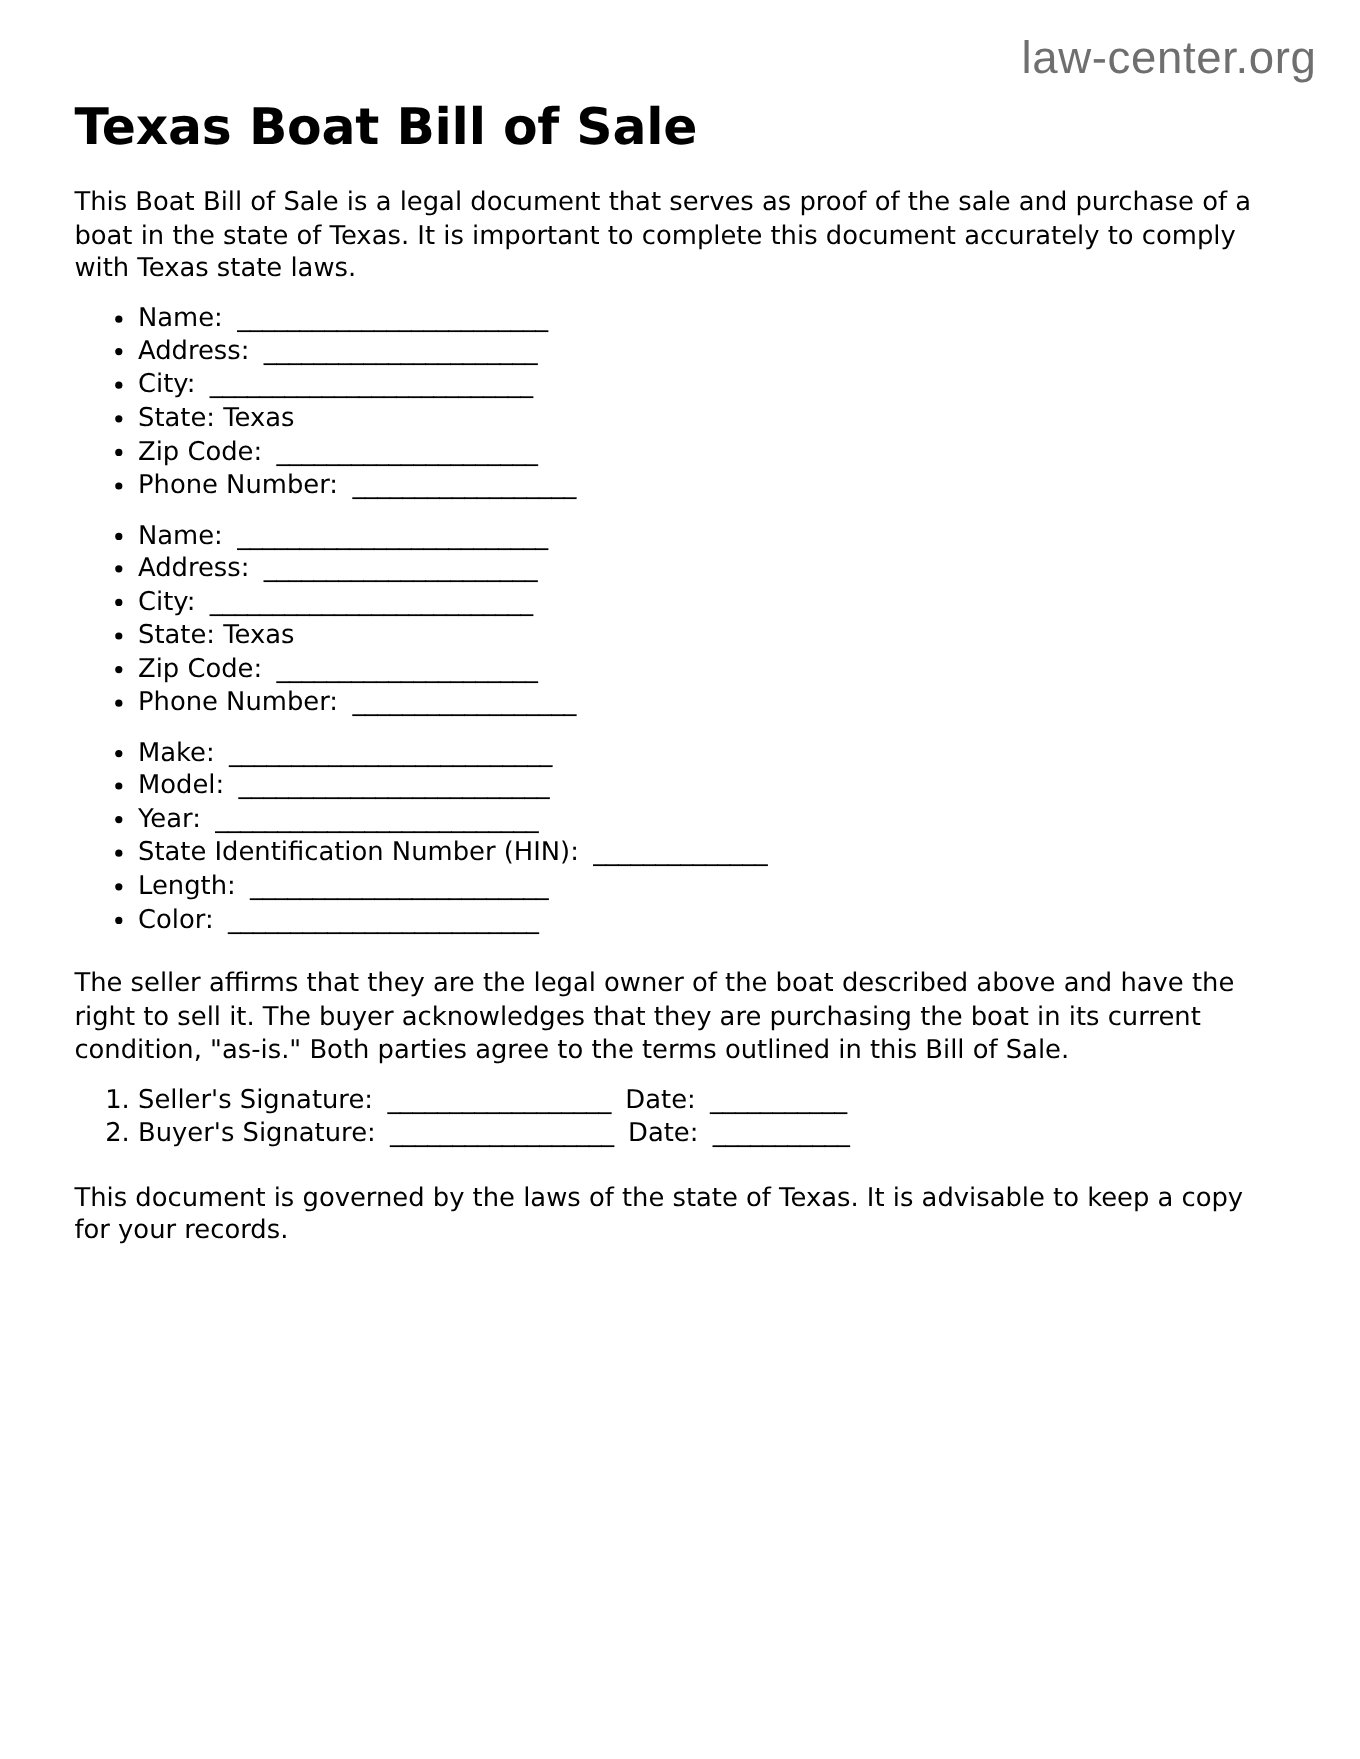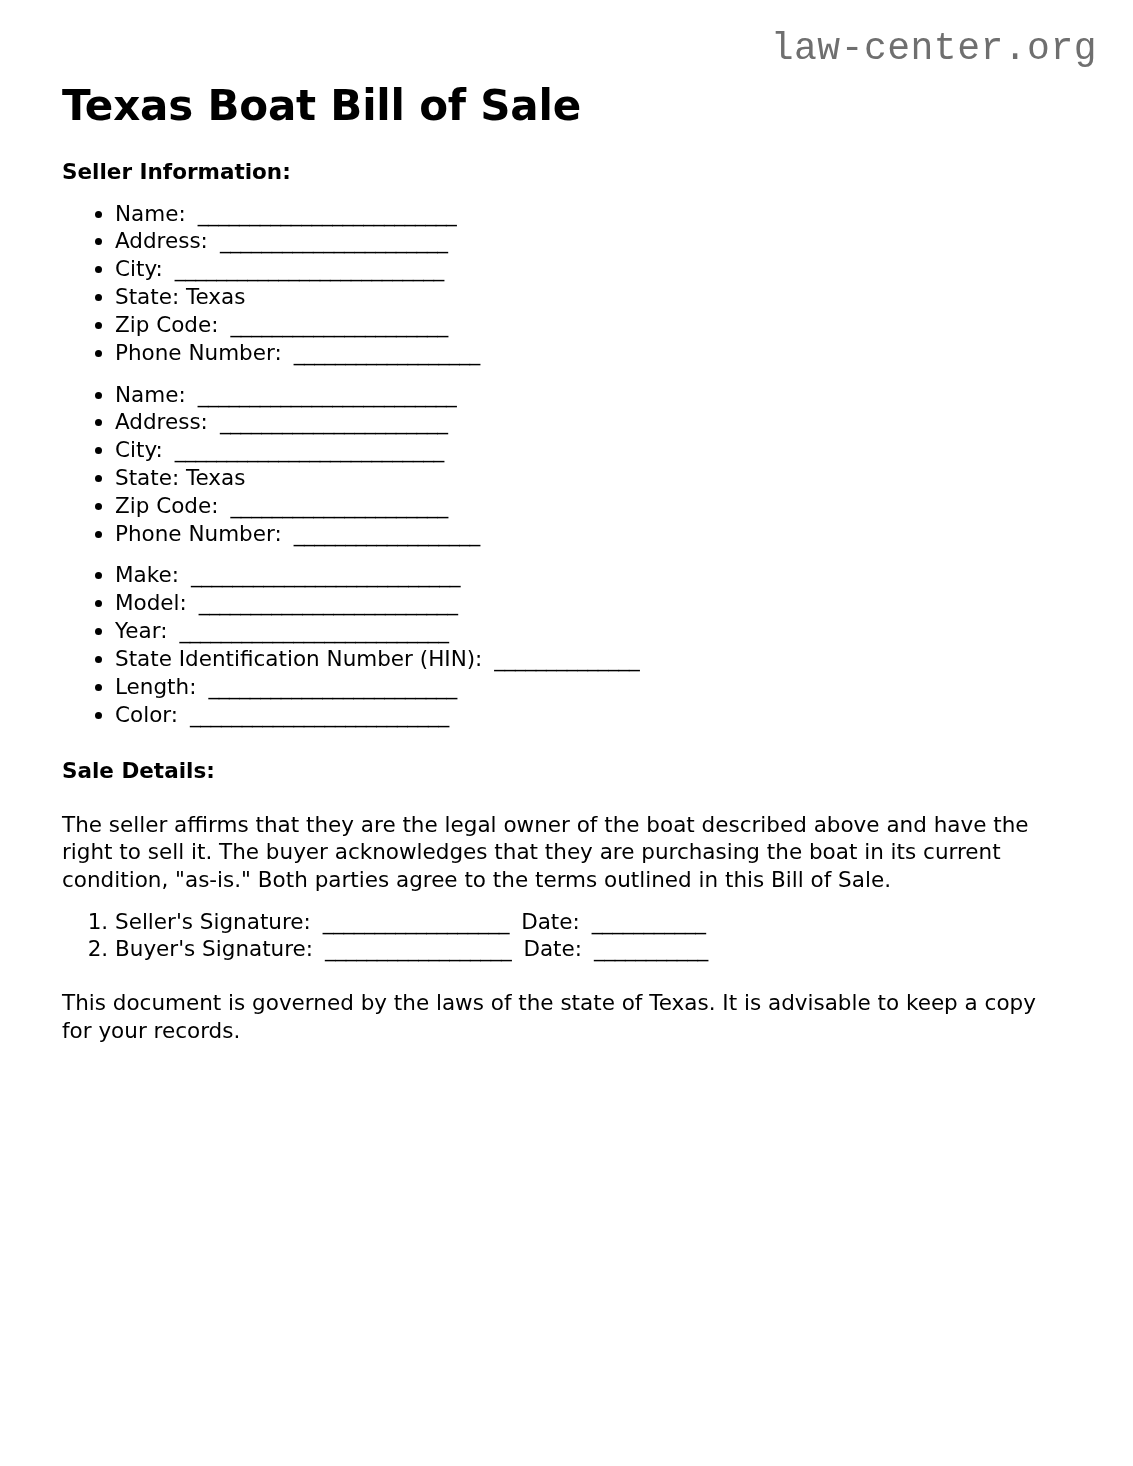--- a/index.html
+++ b/index.html
@@ -22,21 +22,21 @@
     height: 1466px;
     box-sizing: border-box;
     padding: 0 62px;
   }
 
   
   .watermark {
     position: absolute;
     top: 30px;
     right: 36px;
-    font-family: Liberation Mono, monospace;
+    font-family: Liberation Sans, sans-serif;
     font-size: 38px;
     letter-spacing: 0.5px;
     color: #6f6f6f;
     white-space: nowrap;
     line-height: 1;
   }
 
   
   .doc-title {
     margin: 0;
@@ -98,22 +98,22 @@
 </style>
 </head>
 <body>
 
 <div class="page">
 
   <div class="watermark">law-center.org</div>
 
   <h1 class="doc-title">Texas Boat Bill of Sale</h1>
 
+  <p class="body-text">This Boat Bill of Sale is a legal document that serves as proof of the sale and purchase of a boat in the state of Texas. It is important to complete this document accurately to comply with Texas state laws.</p>
 
-  <h2 class="section-heading">Seller Information:</h2>
   <ul class="field-list">
     <li><span>Name:</span><span class="gap"></span><span class="blank">_________________________</span></li>
     <li><span>Address:</span><span class="gap"></span><span class="blank">______________________</span></li>
     <li><span>City:</span><span class="gap"></span><span class="blank">__________________________</span></li>
     <li><span>State: Texas</span><span class="blank"></span></li>
     <li><span>Zip Code:</span><span class="gap"></span><span class="blank">_____________________</span></li>
     <li><span>Phone Number:</span><span class="gap"></span><span class="blank">__________________</span></li>
   </ul>
 
   <ul class="field-list">
@@ -127,21 +127,20 @@
 
   <ul class="field-list">
     <li><span>Make:</span><span class="gap"></span><span class="blank">__________________________</span></li>
     <li><span>Model:</span><span class="gap"></span><span class="blank">_________________________</span></li>
     <li><span>Year:</span><span class="gap"></span><span class="blank">__________________________</span></li>
     <li><span>State Identification Number (HIN):</span><span class="gap"></span><span class="blank">______________</span></li>
     <li><span>Length:</span><span class="gap"></span><span class="blank">________________________</span></li>
     <li><span>Color:</span><span class="gap"></span><span class="blank">_________________________</span></li>
   </ul>
 
-  <h2 class="section-heading">Sale Details:</h2>
 
   <p class="body-text">The seller affirms that they are the legal owner of the boat described above and have the right to sell it. The buyer acknowledges that they are purchasing the boat in its current condition, "as-is." Both parties agree to the terms outlined in this Bill of Sale.</p>
 
   <ol class="sig-list">
     <li><span>Seller's Signature:</span><span class="gap"></span><span class="blank">__________________</span><span class="gap"></span><span>Date:</span><span class="gap"></span><span class="blank">___________</span></li>
     <li><span>Buyer's Signature:</span><span class="gap"></span><span class="blank">__________________</span><span class="gap"></span><span>Date:</span><span class="gap"></span><span class="blank">___________</span></li>
   </ol>
 
   <p class="body-text">This document is governed by the laws of the state of Texas. It is advisable to keep a copy for your records.</p>
 

